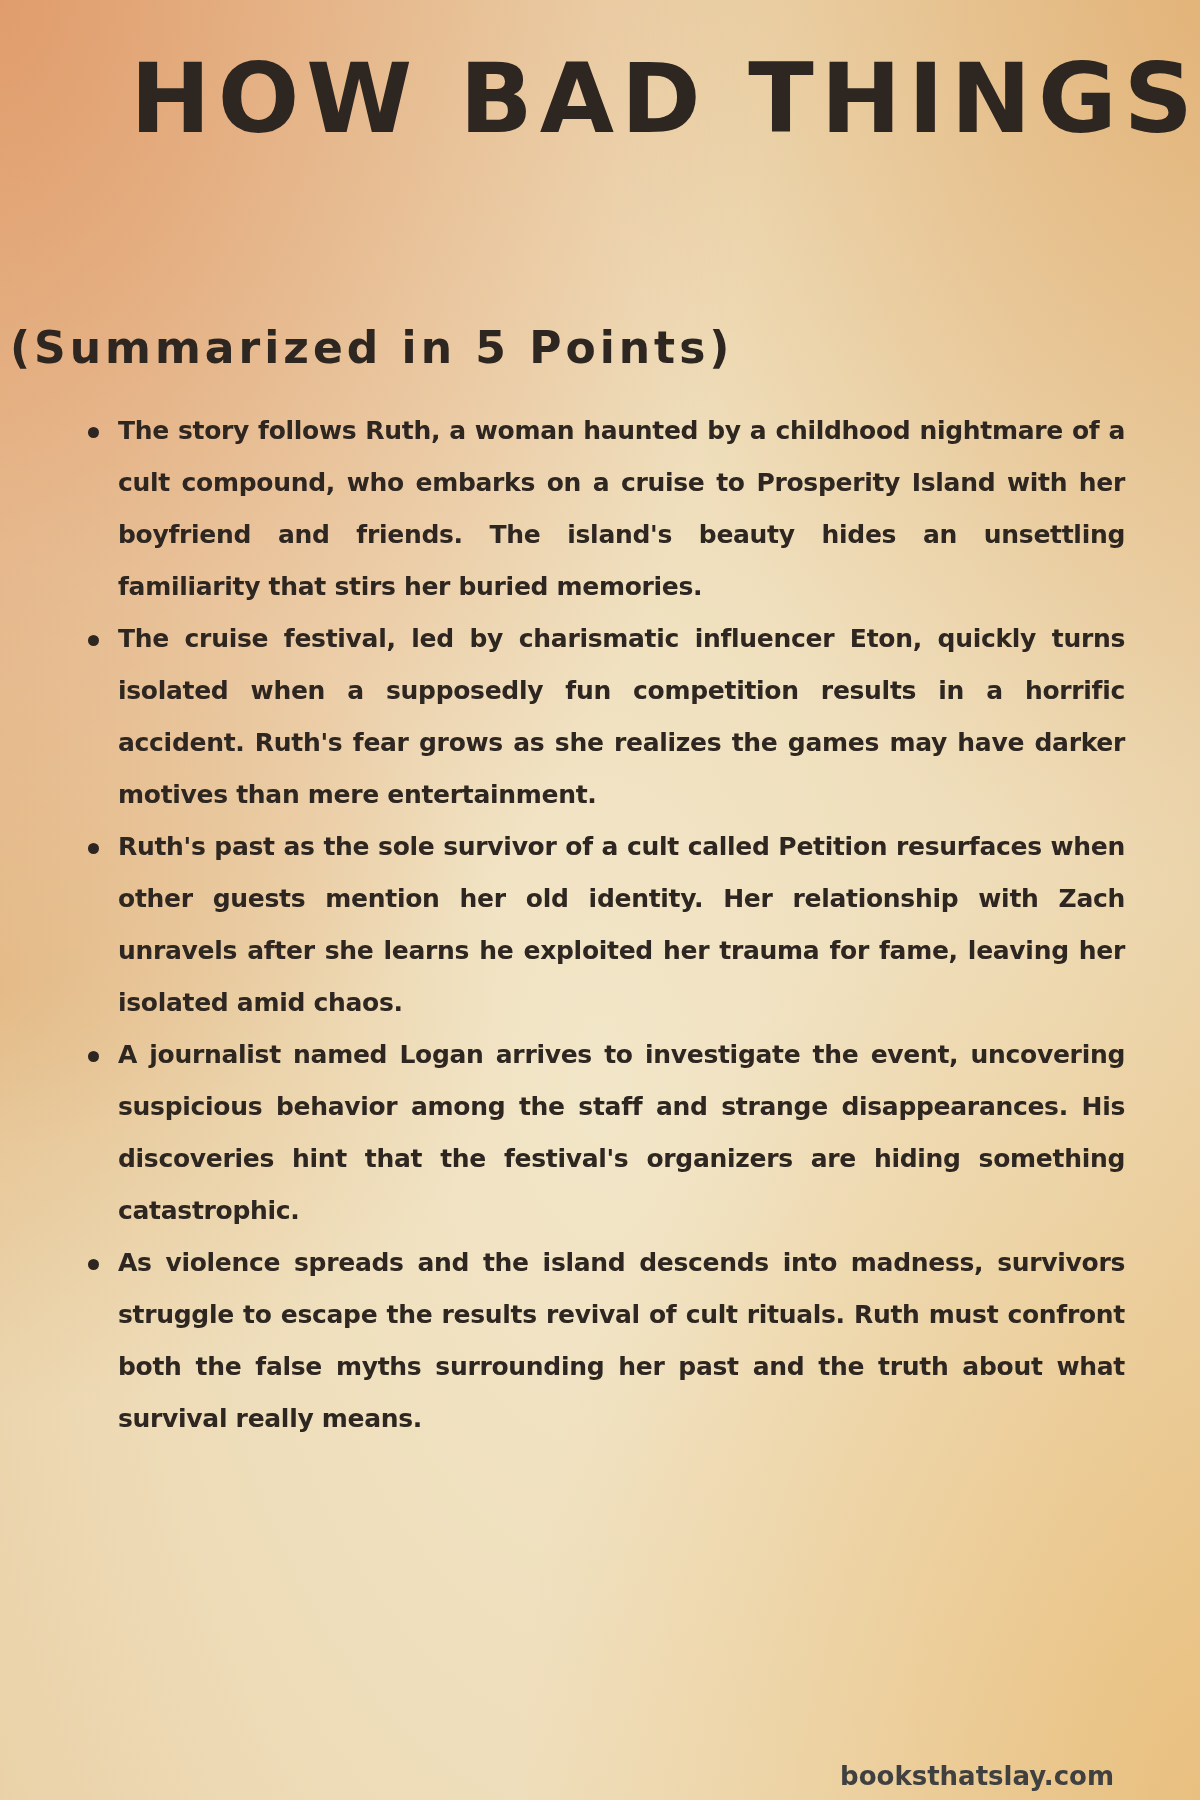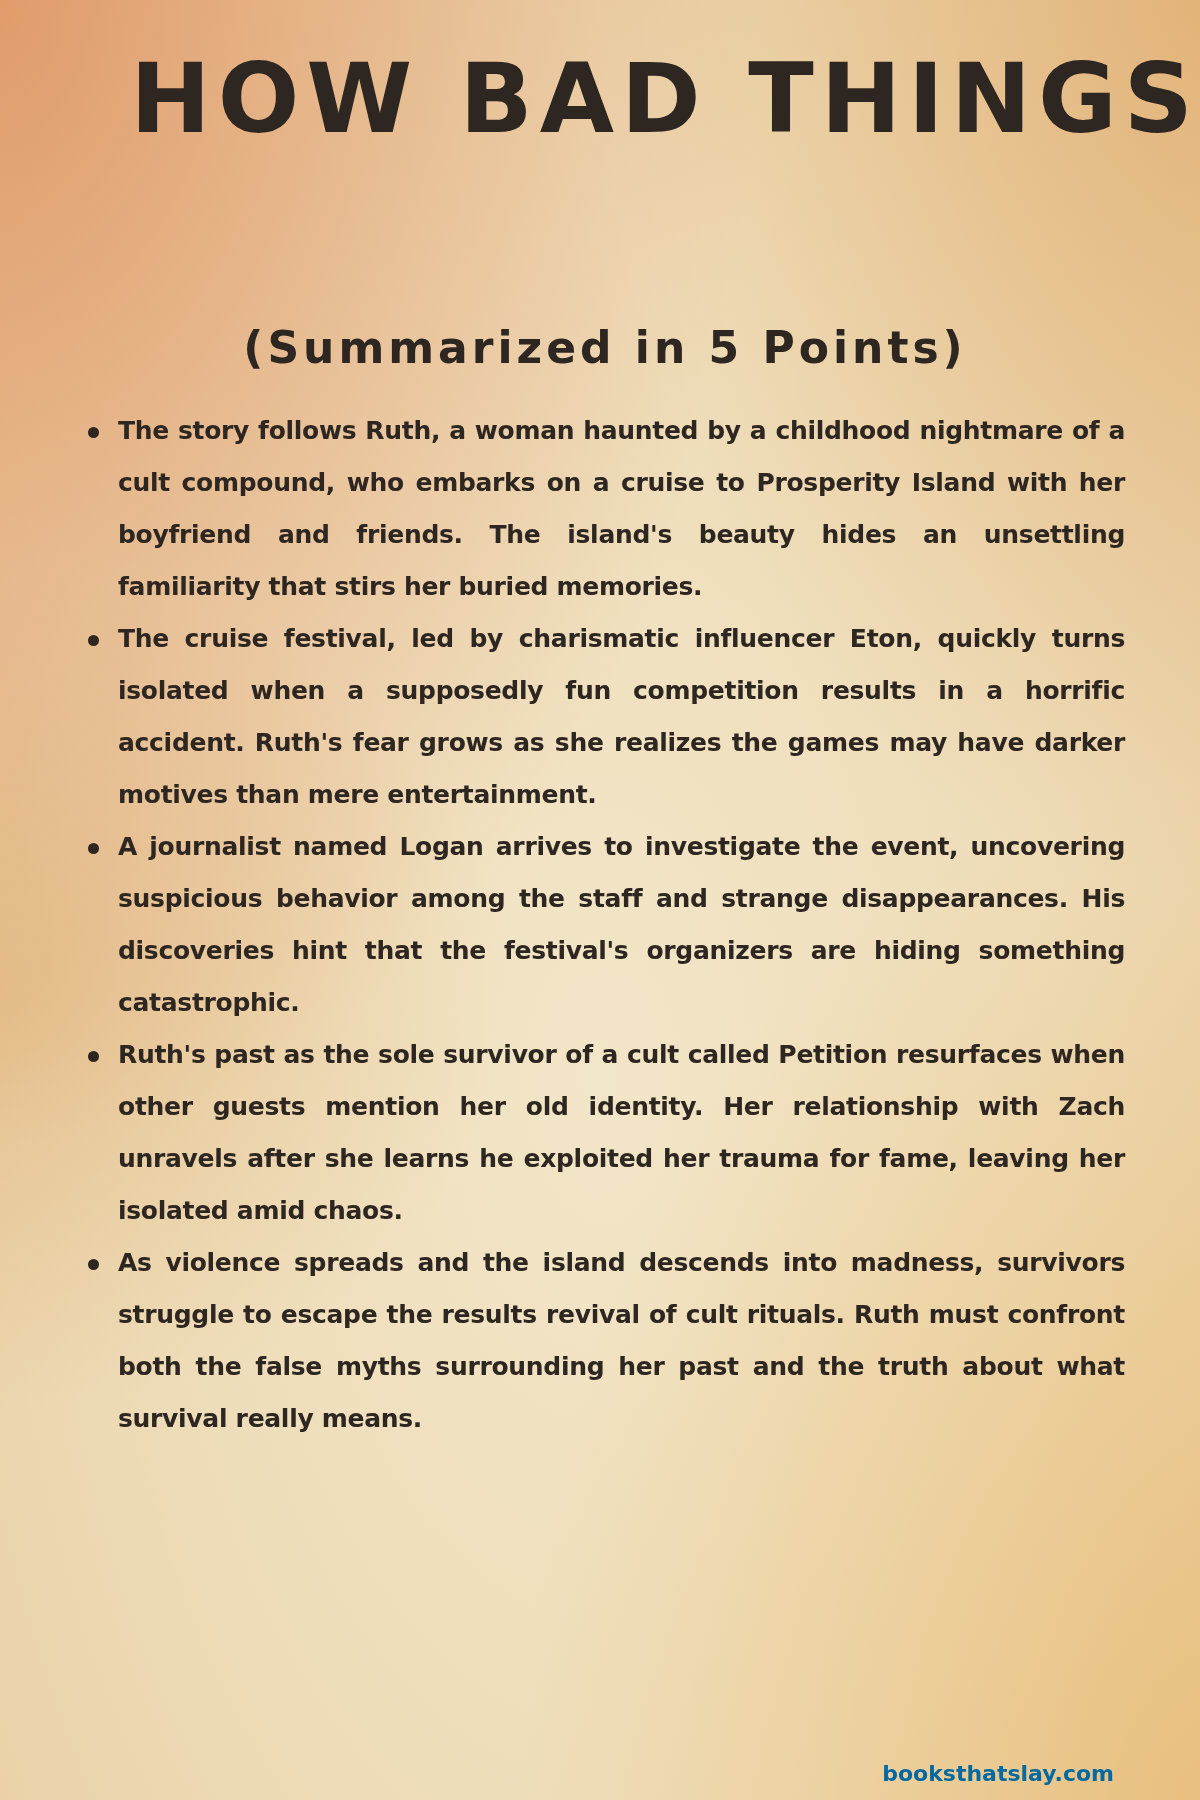--- a/index.html
+++ b/index.html
@@ -14,39 +14,39 @@
       font-family: "DejaVu Sans", sans-serif;
       color: #2e2620;
     }
     .title {
       position: absolute; left: 0; right: 0; top: 40px;
       text-align: right; font-weight: bold; font-size: 96px; line-height: 118px;
       letter-spacing: 7px; margin: 0; text-transform: uppercase;
       font-family: "DejaVu Sans", sans-serif;
     }
     .subtitle {
-      position: absolute; left: 0; right: 0; top: 322px; text-align: center;
+      position: absolute; left: 0; right: 0; top: 322px; 
       font-weight: bold; font-size: 44px; letter-spacing: 4px; margin: 0;
       padding-left: 10px;
     }
     .points {
       position: absolute; left: 118px; top: 405px; width: 1007px;
       margin: 0; padding: 0; list-style: none;
     }
     .point {
       position: relative; font-weight: bold; font-size: 25px; line-height: 52px;
       text-align: justify; margin: 0; letter-spacing: -0.3px;
     }
     .bullet {
       position: absolute; left: -30px; top: 22px; width: 11px; height: 11px;
       border-radius: 50%; background: #2e2620;
     }
     .footer {
       position: absolute; right: 86px; top: 1761px;
-      font-weight: bold; font-size: 22px; color: #0369a1;
+      font-weight: bold; font-size: 26px; color: #404040;
     }
   </style>
 </head>
 <body>
 
 <h1 class="title">
   <span>How Bad Things</span><br>
 </h1>
 
 <h2 class="subtitle">(Summarized in 5 Points)</h2>
@@ -55,25 +55,25 @@
   <li class="point">
     <span class="bullet"></span>
     <span>The story follows Ruth, a woman haunted by a childhood nightmare of a cult compound, who embarks on a cruise to Prosperity Island with her boyfriend and friends. The island's beauty hides an unsettling familiarity that stirs her buried memories.</span>
   </li>
   <li class="point">
     <span class="bullet"></span>
     <span>The cruise festival, led by charismatic influencer Eton, quickly turns isolated when a supposedly fun competition results in a horrific accident. Ruth's fear grows as she realizes the games may have darker motives than mere entertainment.</span>
   </li>
   <li class="point">
     <span class="bullet"></span>
-    <span>A journalist named Logan arrives to investigate the event, uncovering suspicious behavior among the staff and strange disappearances. His discoveries hint that the festival's organizers are hiding something catastrophic.</span>
+    <span>Ruth's past as the sole survivor of a cult called Petition resurfaces when other guests mention her old identity. Her relationship with Zach unravels after she learns he exploited her trauma for fame, leaving her isolated amid chaos.</span>
   </li>
   <li class="point">
     <span class="bullet"></span>
-    <span>Ruth's past as the sole survivor of a cult called Petition resurfaces when other guests mention her old identity. Her relationship with Zach unravels after she learns he exploited her trauma for fame, leaving her isolated amid chaos.</span>
+    <span>A journalist named Logan arrives to investigate the event, uncovering suspicious behavior among the staff and strange disappearances. His discoveries hint that the festival's organizers are hiding something catastrophic.</span>
   </li>
   <li class="point">
     <span class="bullet"></span>
     <span>As violence spreads and the island descends into madness, survivors struggle to escape the results revival of cult rituals. Ruth must confront both the false myths surrounding her past and the truth about what survival really means.</span>
   </li>
 </ul>
 
 <div class="footer">booksthatslay.com</div>
 
 </body></html>

